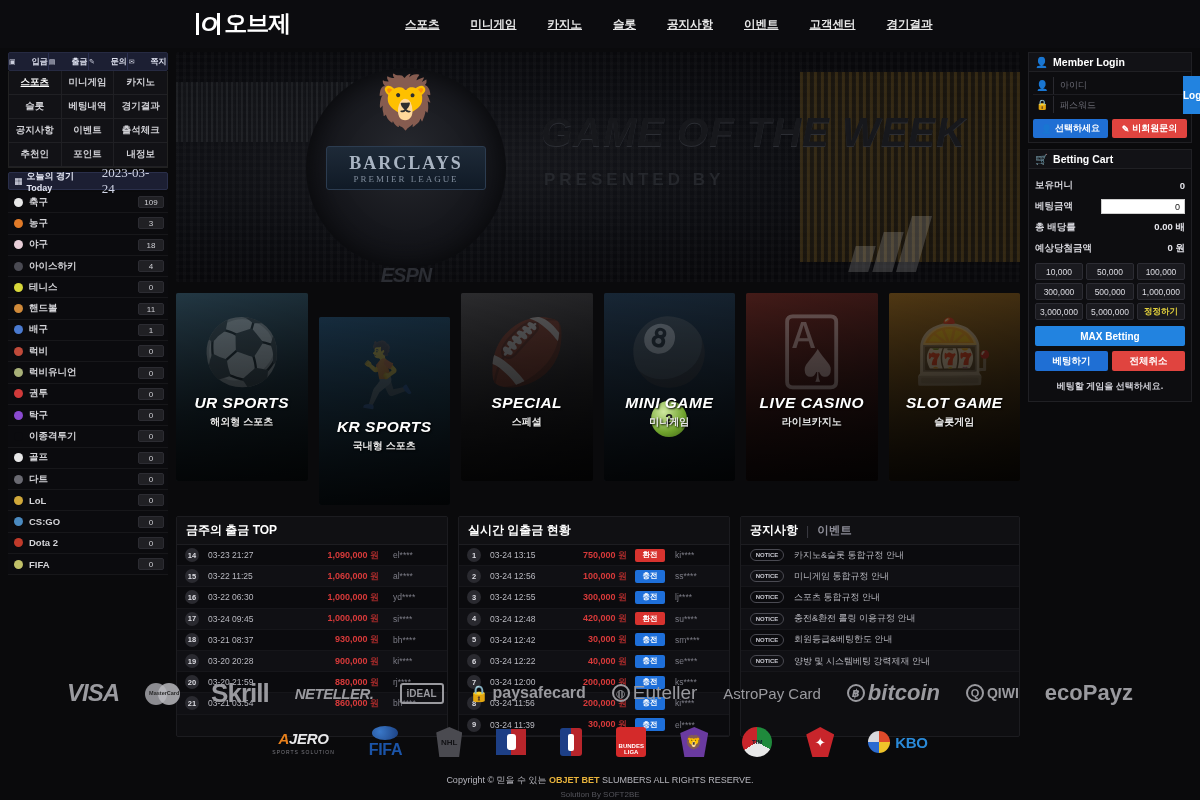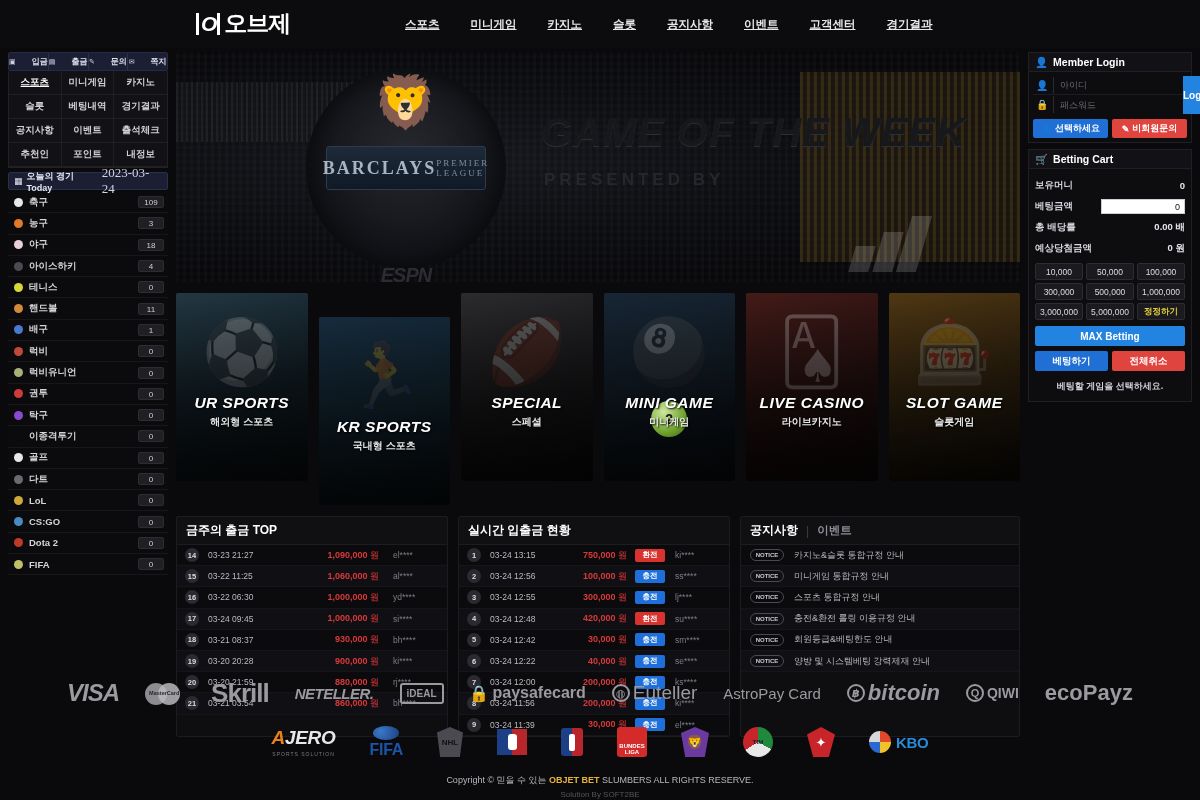--- a/index.html
+++ b/index.html
@@ -118,21 +118,21 @@
     box-shadow: 0 0 30px rgba(0,0,0,.7) inset;
   }
   .banner .crest .lion {
     position: absolute; left: 50%; top: 8px; transform: translateX(-50%);
     font-size: 52px; color: #3a3c44; line-height: 1;
   }
   .banner .crest .bar {
     position: absolute; left: 20px; top: 78px; width: 160px; height: 44px;
     background: linear-gradient(#1e2a38, #101a26);
     border: 1px solid #2c3c50; border-radius: 3px;
-    display: flex; align-items: center; justify-content: center;
+    display: flex; flex-direction: column; align-items: center; justify-content: center;
   }
   .banner .crest .bar .b1 {
     font-family: "Liberation Serif", serif; font-size: 18px; font-weight: 700;
     color: #a9b4c2; letter-spacing: 2px;
   }
   .banner .crest .bar .b2 {
     font-family: "Liberation Serif", serif; font-size: 9px;
     color: #7f8b9b; letter-spacing: 2px;
   }
   .banner .crest .espn {
@@ -362,21 +362,21 @@
     font-size: 11px; color: #9a9a9f;
   }
 
   .league-row {
     display: flex; align-items: center; justify-content: center;
     gap: 34px; height: 52px;
   }
   .lg { display: flex; flex-direction: column; align-items: center; justify-content: center; height: 42px; }
   .lg .nm { font-size: 11px; font-weight: 900; color: #d8d8dc; letter-spacing: -.3px; }
   .lg .sm { font-size: 5px; color: #7b7b82; letter-spacing: 1px; margin-top: 2px; }
-  .lg.ajero .nm { color: #e8e8ea; font-size: 19px; font-style: italic; }
+  .lg.ajero .nm { color: #e8e8ea; font-size: 15px; font-style: italic; }
   .lg.ajero .nm b { color: #e8801c; }
   .lg.fifa .nm { color: #1b54a8; font-size: 16px; font-weight: 900; }
   .lg.fifa .globe { width: 26px; height: 14px; border-radius: 50%;
     background: radial-gradient(circle at 30% 40%, #3a78c8, #1b3f80); margin-bottom: 1px; }
   .lg.nhl .shield { width: 26px; height: 30px; background: #4a4a50;
     clip-path: polygon(50% 0,100% 18%,88% 100%,12% 100%,0 18%);
     display: flex; align-items: center; justify-content: center;
     font-size: 8px; font-weight: 900; color: #121215; }
   .lg.mlb .box { width: 30px; height: 26px; background: linear-gradient(90deg,#1d3f86 50%, #b8252b 50%);
     display: flex; align-items: center; justify-content: center; }

